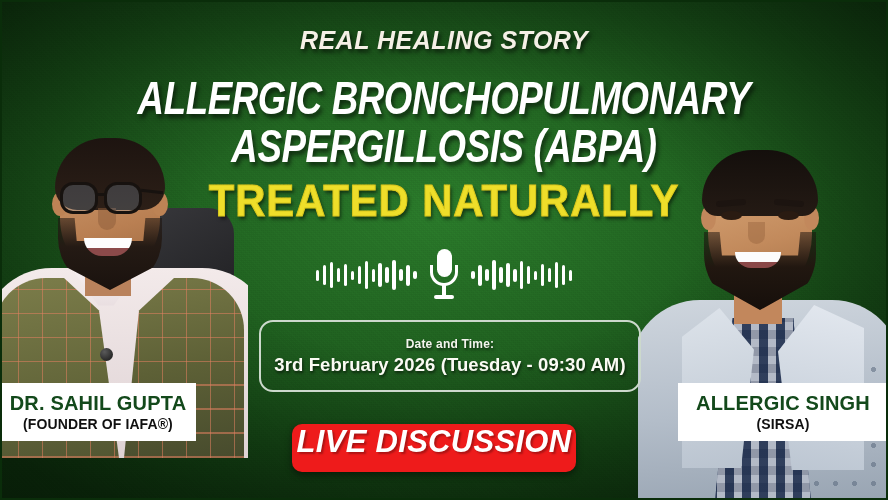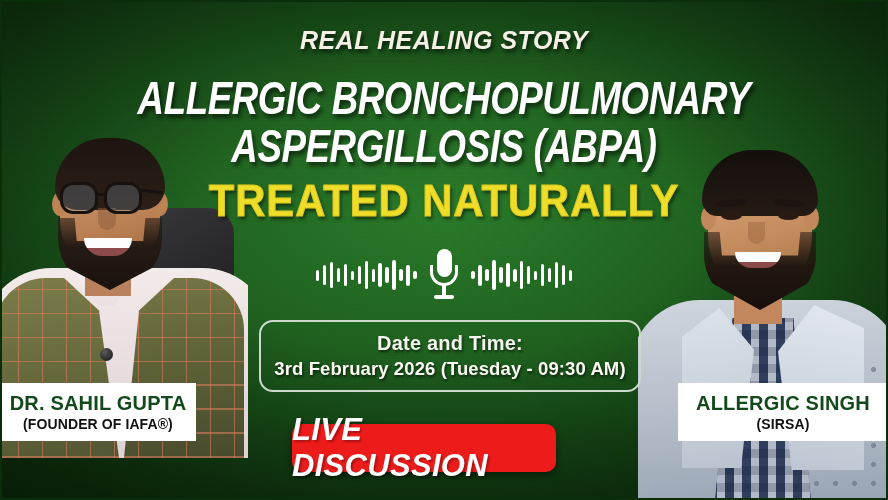--- a/index.html
+++ b/index.html
@@ -243,34 +243,34 @@
   .mic .base { position:absolute; left:8px; top:46px; width:20px; height:4px; border-radius:3px; background:#fff; }
 
   
   .datebox {
     position:absolute; left:259px; top:320px; width:382px; height:72px;
     border:2px solid #ccd9cc; border-radius:14px;
     display:flex; flex-direction:column; align-items:center; justify-content:center;
     gap:3px;
   }
   .datebox .dlabel {
-    color:#f4f4ee; font-size:20px; font-weight:bold; letter-spacing:.2px;
+    color:#f4f4ee; font-size:12px; font-weight:bold; letter-spacing:.2px;
     text-shadow:1px 2px 3px rgba(0,0,0,.6);
   }
   .datebox .dvalue {
     color:#fbfbf4; font-size:18.5px; font-weight:bold; letter-spacing:.1px;
     text-shadow:1px 2px 3px rgba(0,0,0,.6);
     white-space:nowrap;
   }
 
   
   .livebtn {
-    position:absolute; left:292px; top:424px; width:264px; height:48px;
+    position:absolute; left:292px; top:424px; width:284px; height:48px;
     background:#ee1b1b; border-radius:10px;
-    display:flex; align-items:center; justify-content:center;
+    display:flex; justify-content:center;
     box-shadow:0 3px 7px rgba(0,0,0,.45);
   }
   .livebtn span {
     color:#ffffff; font-size:31px; font-weight:bold; font-style:italic;
     letter-spacing:.3px;
     text-shadow:2px 2px 2px rgba(0,0,0,.28);
   }
 
   
   .plate {

